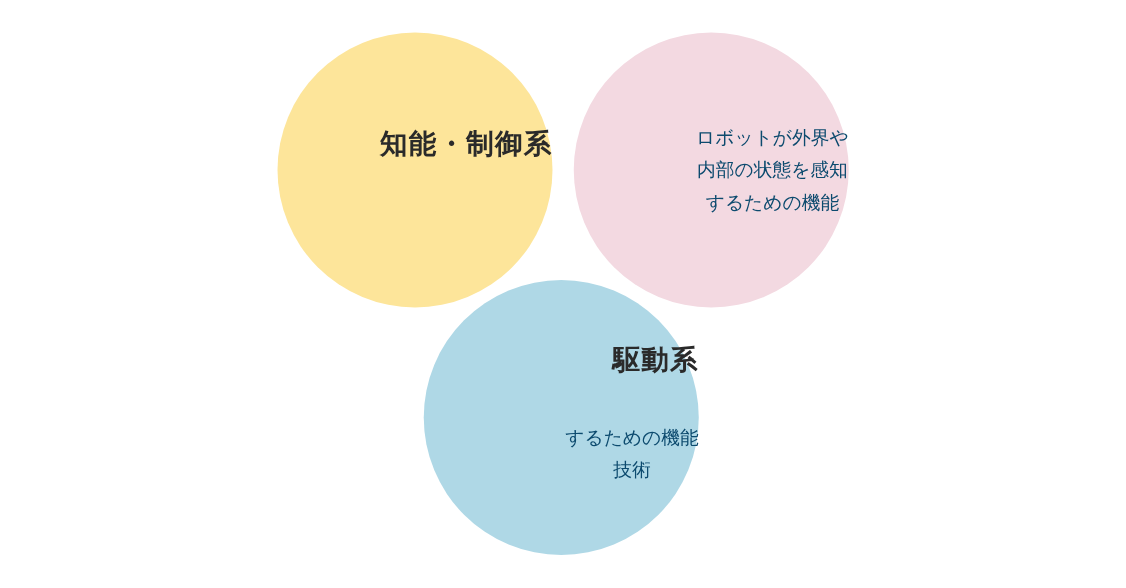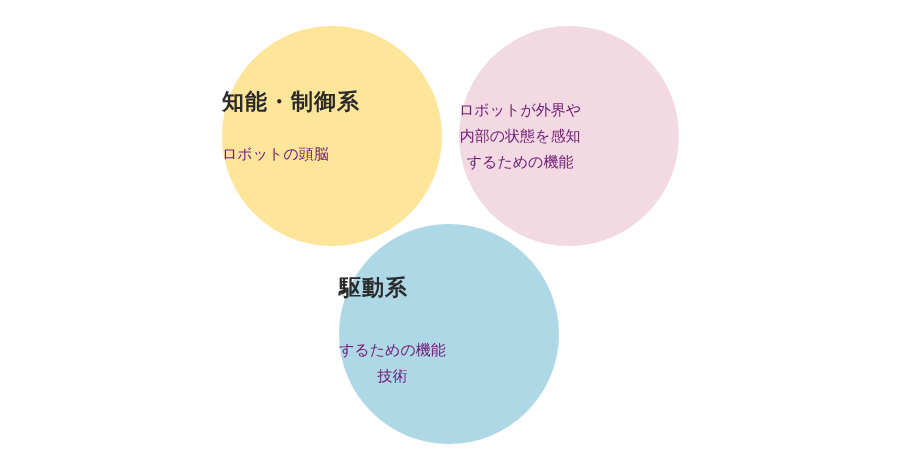--- a/index.html
+++ b/index.html
@@ -1,35 +1,34 @@
 <!DOCTYPE html>
 <html><head>
 <meta charset="utf-8">
 <style>
   html, body { margin:0; padding:0; background:#ffffff; }
   body { width:901px; height:470px; position:relative; overflow:hidden;
          font-family:"DejaVu Sans","Liberation Sans",sans-serif; color:#2b2b2b; }
   .circle { position:absolute; width:220px; height:220px; border-radius:50%;
-            display:flex; flex-direction:column; align-items:flex-start; justify-content:center;
+            display:flex; flex-direction:column; align-items:flex-end; justify-content:center;
             text-align:center; box-sizing:border-box; }
   .title { font-size:22px; font-weight:bold; letter-spacing:1px; color:#2a2a2a; }
-  .desc { font-size:15px; line-height:26px; color:#701a75; white-space:pre-line; }
+  .desc { font-size:15px; line-height:26px; color:#0c4a6e; white-space:pre-line; }
   #c1 { left:222px; top:26px; background:#fde59a; }
   #c1 .title { margin-top:-18px; margin-bottom:24px; }
   #c2 { left:459px; top:26px; background:#f3d9e1; }
   #c2 .title { margin-top:4px; margin-bottom:8px; }
   #c3 { left:339px; top:224px; background:#afd8e6;gap:26px; }
   #c3 .title { margin-top:-6px; margin-bottom:8px; }
 </style>
 </head>
 <body>
 
 <div class="circle" id="c1">
   <div class="title">知能・制御系</div>
-  <div class="desc">ロボットの頭脳</div>
 </div>
 
 <div class="circle" id="c2">
   <div class="desc">ロボットが外界や
 内部の状態を感知
 するための機能</div>
 </div>
 
 <div class="circle" id="c3">
   <div class="title">駆動系</div>

